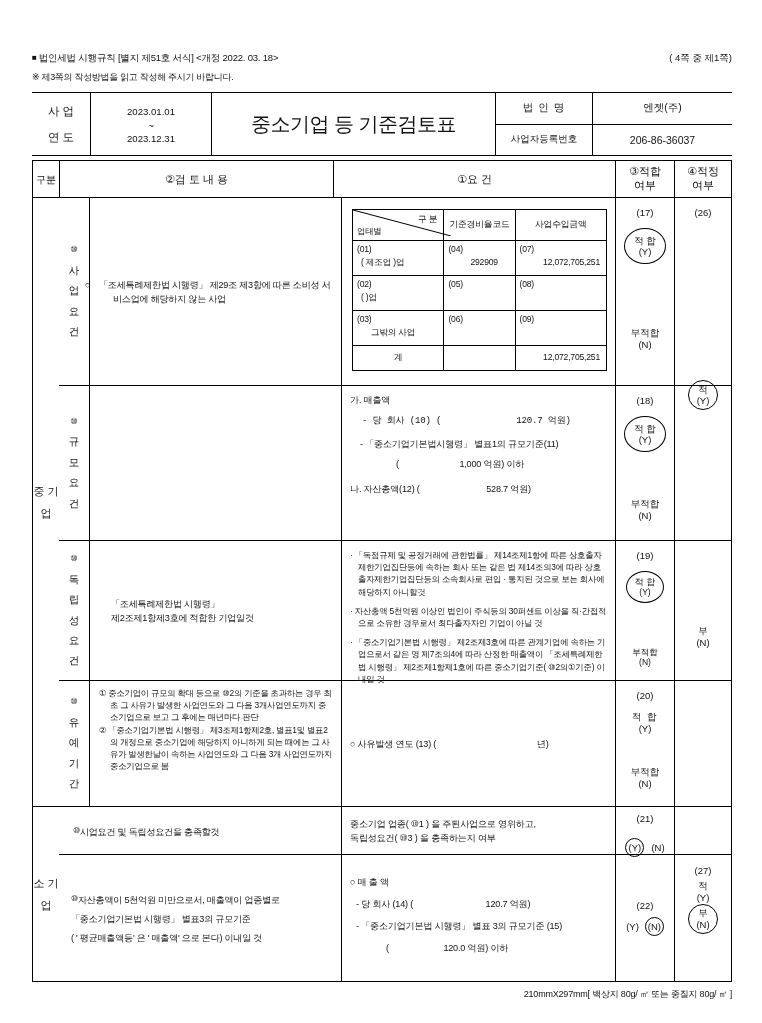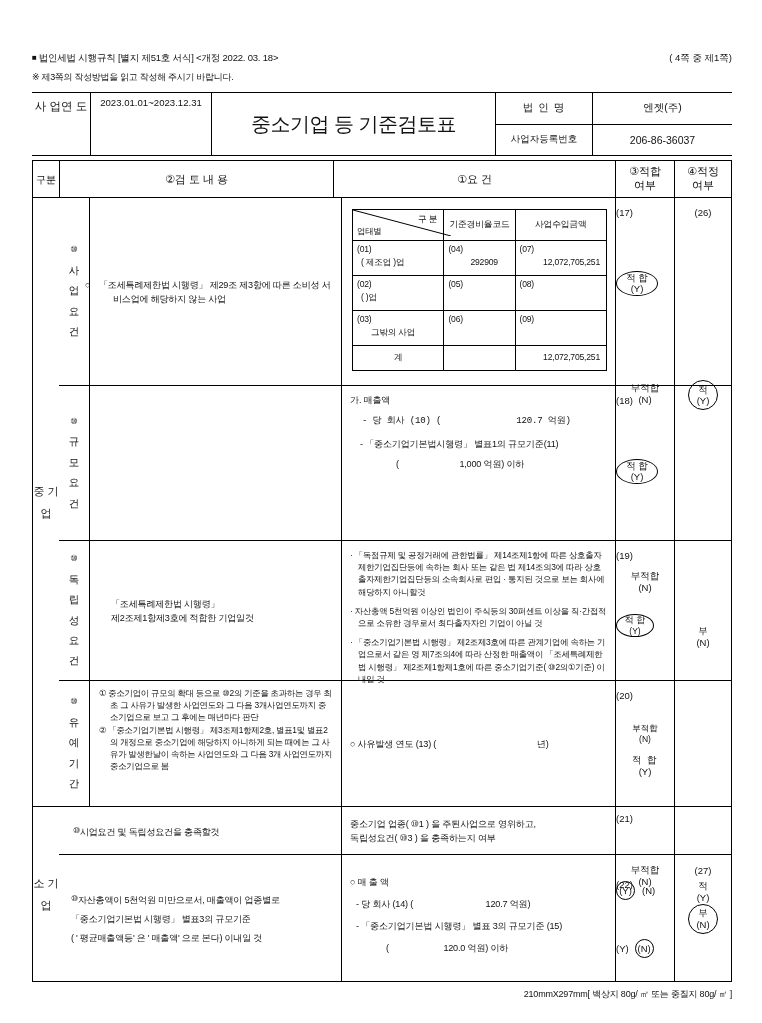--- a/index.html
+++ b/index.html
@@ -15,21 +15,21 @@
   
   .hdr{position:absolute;left:32px;top:52px;width:700px;}
   .hdr-row{display:flex;justify-content:space-between;align-items:baseline;font-size:9.5px;}
   .hdr-left{letter-spacing:-0.2px;}
   .sq{font-size:8px;vertical-align:1px;margin-right:2px;}
   .hdr-note{margin-top:6px;font-size:9px;letter-spacing:-0.3px;}
 
   
   .titleband{position:absolute;left:32px;top:92px;width:700px;height:62px;
              border-top:1.6px solid #000;border-bottom:1.1px solid #000;display:flex;}
-  .tb-c{display:flex;justify-content:center;}
+  .tb-c{display:flex;flex-direction:column;justify-content:center;}
   .tb-year-lbl{width:58px;border-right:1px solid #000;text-align:center;font-size:11.5px;line-height:26px;}
   .tb-year-val{width:120px;border-right:1.1px solid #000;text-align:center;font-size:9.6px;line-height:1.45;padding-top:3px;}
   .tb-title{flex:1;display:flex;align-items:center;justify-content:center;
             font-size:20px;font-weight:normal;letter-spacing:-0.5px;}
   .tb-right{width:236px;border-left:1.1px solid #000;display:flex;flex-direction:column;}
   .tb-r-row{flex:1;display:flex;align-items:center;}
   .tb-r-row+.tb-r-row{border-top:1px solid #000;}
   .tb-r-lbl{width:96px;border-right:1px solid #000;text-align:center;font-size:10.5px;height:100%;
             display:flex;align-items:center;justify-content:center;letter-spacing:1px;}
   .tb-r-lbl.small{font-size:9.5px;letter-spacing:0;}
@@ -70,21 +70,21 @@
   .req-body.center{display:flex;align-items:center;}
   .bullet-o{display:inline-block;}
   .hang{padding-left:12px;text-indent:-12px;}
   .ind{padding-left:10px;}
   .gap{height:12px;}
 
   .chk{width:274px;padding:7px 6px 6px 8px;font-size:9.1px;line-height:1.55;letter-spacing:-0.2px;box-sizing:border-box;}
   .chk.center{display:flex;align-items:center;}
 
   .fit{width:59px;box-sizing:border-box;display:flex;flex-direction:column;
-       justify-content:flex-start;padding-top:9px;font-size:9.5px;gap:43px;}
+       align-items:center;justify-content:flex-start;padding-top:9px;font-size:9.5px;}
   .fit .num{margin-bottom:10px;}
   .fit .opt{margin:0;line-height:1.25;text-align:center;}
   .fit .opt .k{display:block;letter-spacing:1.5px;}
   .fit .spacer{flex:1;}
 
   .prop{width:57px;box-sizing:border-box;display:flex;flex-direction:column;
         align-items:center;font-size:9.5px;padding-top:9px;}
   .prop .num{margin-bottom:12px;}
   .prop .opt{line-height:1.25;text-align:center;}
 
@@ -311,20 +311,25 @@
             </div>
             <div class="gap" style="height:9px;"></div>
             <div style="padding-left:10px;">- 「중소기업기본법시행령」 별표1의 규모기준(11)</div>
             <div class="gap" style="height:6px;"></div>
             <div style="padding-left:46px;">
               <span>(</span>
               <span style="display:inline-block;width:80px;text-align:right;">1,000</span>
               <span>억원) 이하</span>
             </div>
             <div class="gap" style="height:11px;"></div>
+            <div>
+              <span>나. 자산총액(12)   (</span>
+              <span style="display:inline-block;width:86px;text-align:right;">528.7</span>
+              <span>억원)</span>
+            </div>
           </div>
 
           <div class="cell fit">
             <span class="num">(18)</span>
             <span class="circled wide">
               <span class="k">적 합</span>
               <span>(Y)</span>
             </span>
             <span class="spacer"></span>
             <span class="opt" style="padding-bottom:18px;">

